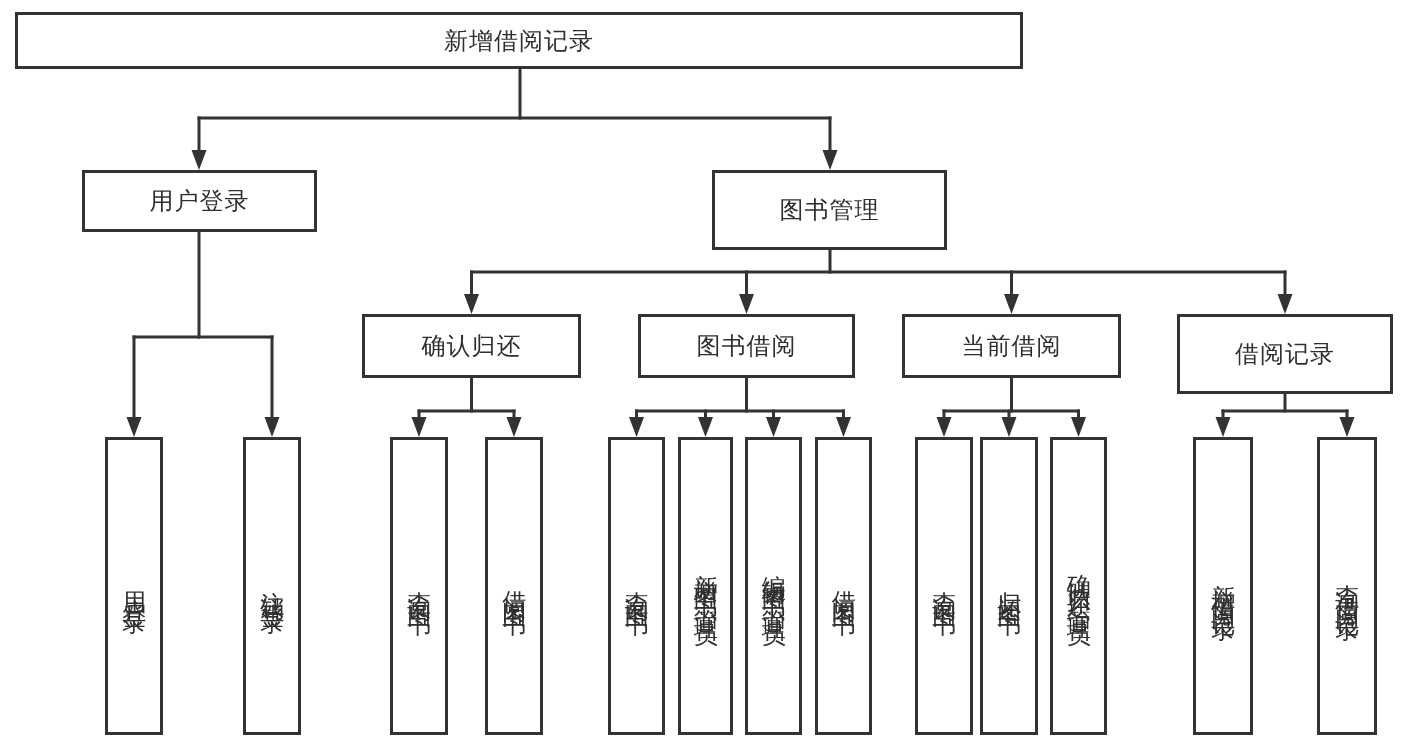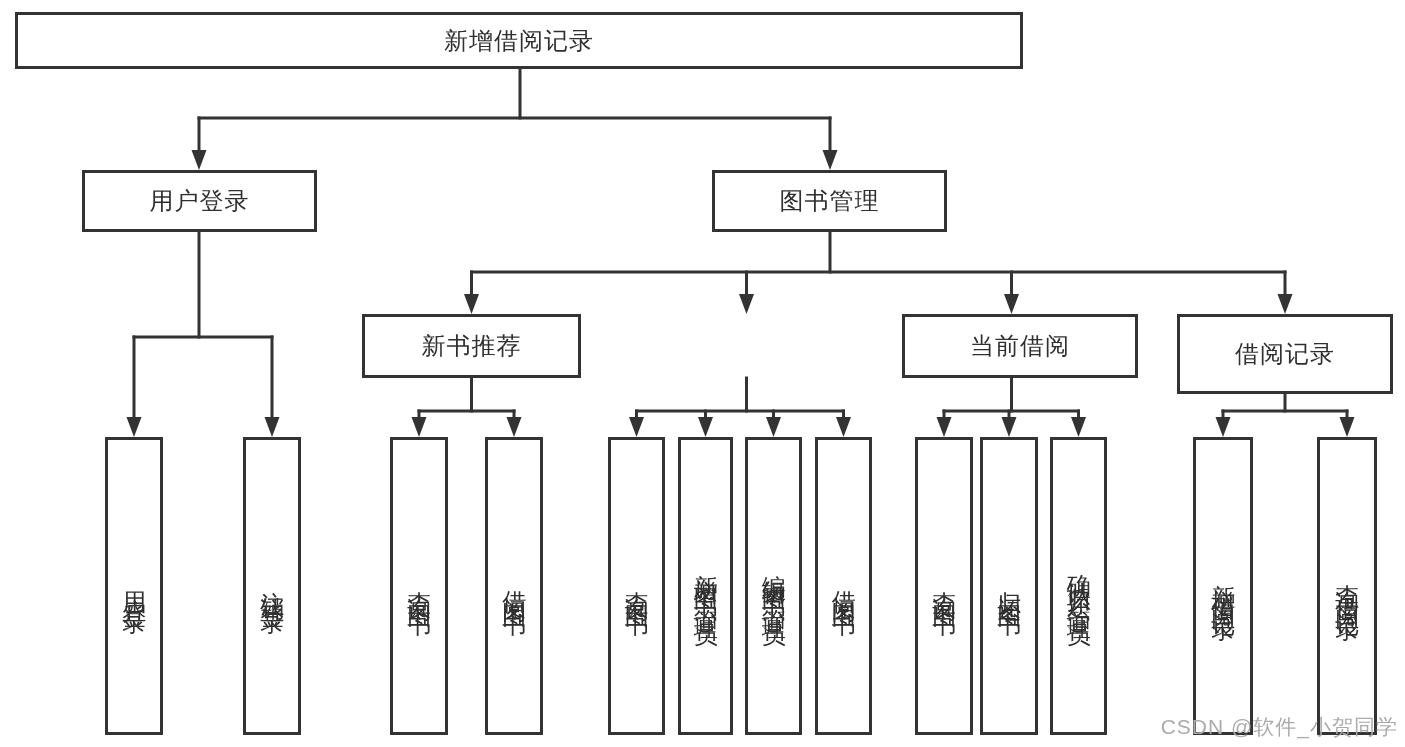--- a/index.html
+++ b/index.html
@@ -121,28 +121,31 @@
     </g>
   </svg>
 
   <div class="node hnode" style="left:15px; top:12px; width:1008px; height:57px;">
     <span>新增借阅记录</span>
   </div>
 
   <div class="node hnode" style="left:82px; top:170px; width:235px; height:62px;">
     <span>用户登录</span>
   </div>
-  <div class="node hnode" style="left:712px; top:170px; width:235px; height:62px;">
+  <div class="node hnode" style="left:712px; top:170px; width:235px; height:80px;">
     <span>图书管理</span>
   </div>
 
   <div class="node hnode" style="left:362px; top:314px; width:219px; height:64px;">
-    <span>新书推荐</span>
+    <span>确认归还</span>
   </div>
-  <div class="node hnode" style="left:902px; top:314px; width:236px; height:64px;">
+  <div class="node hnode" style="left:638px; top:314px; width:217px; height:64px;">
+    <span>图书借阅</span>
+  </div>
+  <div class="node hnode" style="left:902px; top:314px; width:219px; height:64px;">
     <span>当前借阅</span>
   </div>
   <div class="node hnode" style="left:1177px; top:314px; width:216px; height:80px;">
     <span>借阅记录</span>
   </div>
 
   <div class="node vnode" style="left:105px; top:437px; width:58px; height:298px;">
     <span class="vtext">用户登录</span>
   </div>
   <div class="node vnode" style="left:243px; top:437px; width:58px; height:298px;">
@@ -179,15 +182,14 @@
     <span class="vtext">确认归还（管理员）</span>
   </div>
 
   <div class="node vnode" style="left:1193px; top:437px; width:60px; height:298px;">
     <span class="vtext">新增借阅记录</span>
   </div>
   <div class="node vnode" style="left:1317px; top:437px; width:60px; height:298px;">
     <span class="vtext">查询借阅记录</span>
   </div>
 
-  <div class="watermark">CSDN @软件_小贺同学</div>
 
 </div>
 
 </body></html>

